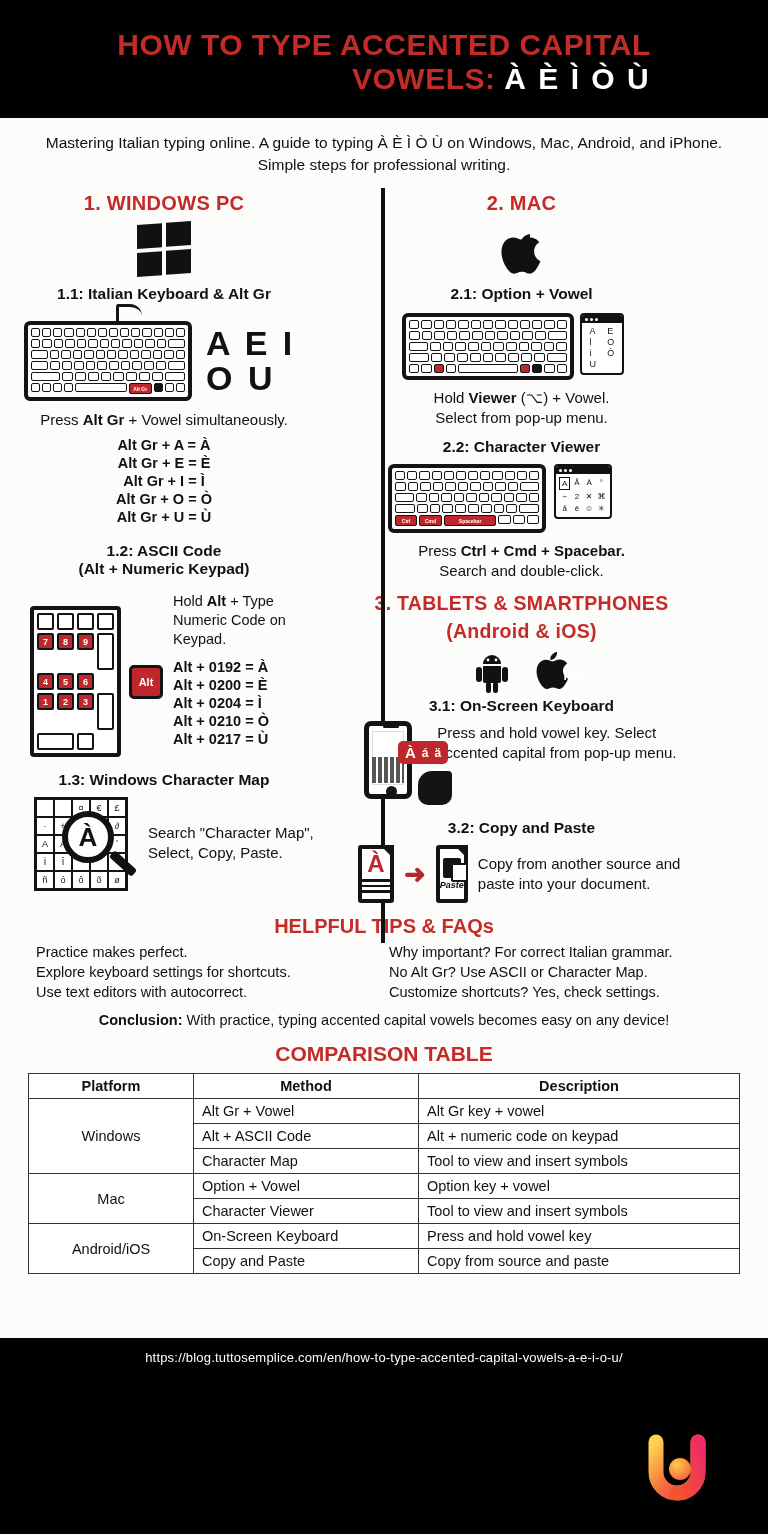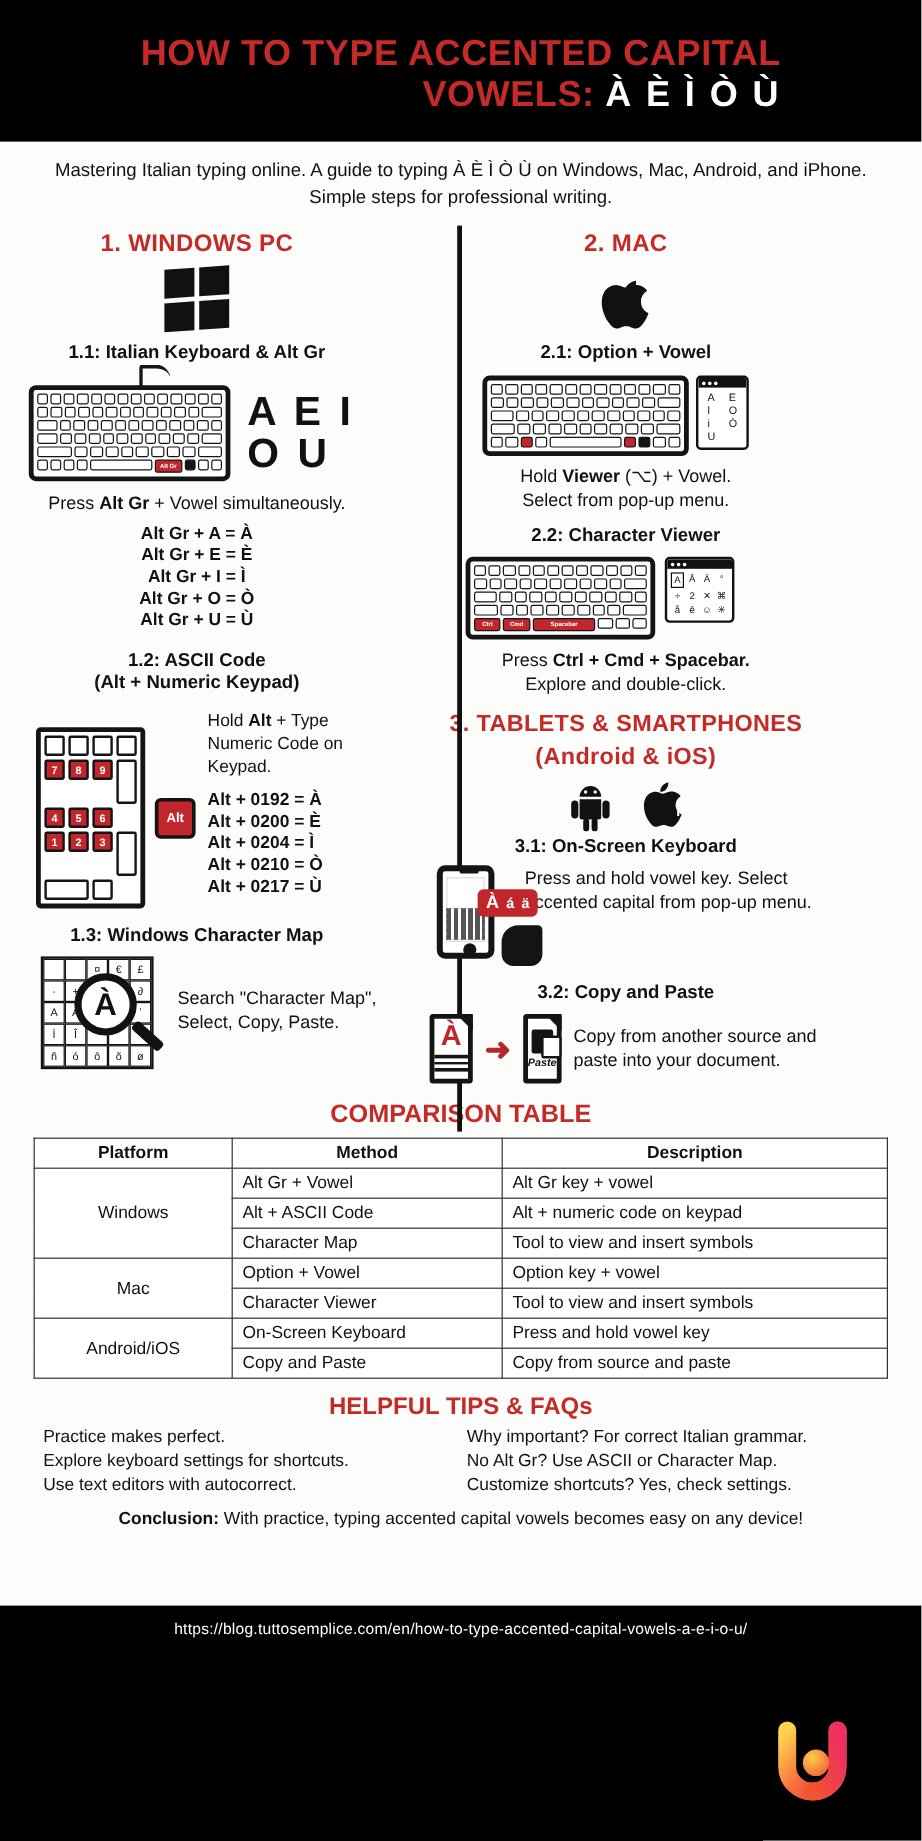--- a/index.html
+++ b/index.html
@@ -601,21 +601,21 @@
             <span>å</span>
             <span>ē</span>
             <span>☺</span>
             <span>✳</span>
           </div>
         </div>
       </div>
 
       <div class="center" style="margin-top:8px;font-size:15px;color:#111;line-height:20px;">
         <div><span>Press </span><span class="bold">Ctrl + Cmd + Spacebar.</span></div>
-        <div>Explore and double-click.</div>
+        <div>Search and double-click.</div>
       </div>
 
       <div class="sect-title big" style="margin-top:10px;">3. TABLETS &amp; SMARTPHONES</div>
       <div class="sect-title big">(Android &amp; iOS)</div>
 
       <div class="mobile-logos">
         <svg width="38" height="40" viewBox="0 0 38 40" aria-hidden="true">
           <rect x="3" y="14" width="6" height="15" rx="3" fill="#111"></rect>
           <rect x="29" y="14" width="6" height="15" rx="3" fill="#111"></rect>
           <path d="M10 13h18v15a2 2 0 0 1-2 2H12a2 2 0 0 1-2-2z" fill="#111"></path>
@@ -667,20 +667,39 @@
             </div>
         </div>
         <div class="red-arrow">➜</div>
         <div class="doc">
           <div class="corner"></div>
           <div class="clip"></div>
           <div class="pastelbl">Paste</div>
         </div>
         <div class="body-text" style="font-size:15px;line-height:20px;">Copy from another source and paste into your document.</div>
       </div>
+    </div>
+  </div>
+
+  <div>
+    <div class="tips-title">HELPFUL TIPS &amp; FAQs</div>
+    <div class="tips-cols">
+      <div>
+        <div>Practice makes perfect.</div>
+        <div>Explore keyboard settings for shortcuts.</div>
+        <div>Use text editors with autocorrect.</div>
+      </div>
+      <div class="r">
+        <div>Why important? For correct Italian grammar.</div>
+        <div>No Alt Gr? Use ASCII or Character Map.</div>
+        <div>Customize shortcuts? Yes, check settings.</div>
+      </div>
+    </div>
+    <div class="conclusion">
+      <span class="bold">Conclusion:</span><span> With practice, typing accented capital vowels becomes easy on any device!</span>
     </div>
   </div>
 
   <div style="margin-top:14px;">
     <div class="table-title">COMPARISON TABLE</div>
     <table class="cmp">
       <colgroup>
           <col class="c1">
           <col class="c2">
           <col>
@@ -721,39 +740,20 @@
           <td>Press and hold vowel key</td>
         </tr>
         <tr>
           <td>Copy and Paste</td>
           <td>Copy from source and paste</td>
         </tr>
       </tbody>
     </table>
   </div>
 
-  <div>
-    <div class="tips-title">HELPFUL TIPS &amp; FAQs</div>
-    <div class="tips-cols">
-      <div>
-        <div>Practice makes perfect.</div>
-        <div>Explore keyboard settings for shortcuts.</div>
-        <div>Use text editors with autocorrect.</div>
-      </div>
-      <div class="r">
-        <div>Why important? For correct Italian grammar.</div>
-        <div>No Alt Gr? Use ASCII or Character Map.</div>
-        <div>Customize shortcuts? Yes, check settings.</div>
-      </div>
-    </div>
-    <div class="conclusion">
-      <span class="bold">Conclusion:</span><span> With practice, typing accented capital vowels becomes easy on any device!</span>
-    </div>
-  </div>
-
   <div class="footer">
     <div class="url">https://blog.tuttosemplice.com/en/how-to-type-accented-capital-vowels-a-e-i-o-u/</div>
     <div class="logo-wrap">
       <svg width="74" height="78" viewBox="0 0 74 78" aria-hidden="true">
         <defs>
           <linearGradient id="g1" x1="0" y1="0" x2="1" y2="1">
             <stop offset="0" stop-color="#FFD34E"></stop>
             <stop offset="0.5" stop-color="#F6703C"></stop>
             <stop offset="1" stop-color="#ED2E63"></stop>
           </linearGradient>

